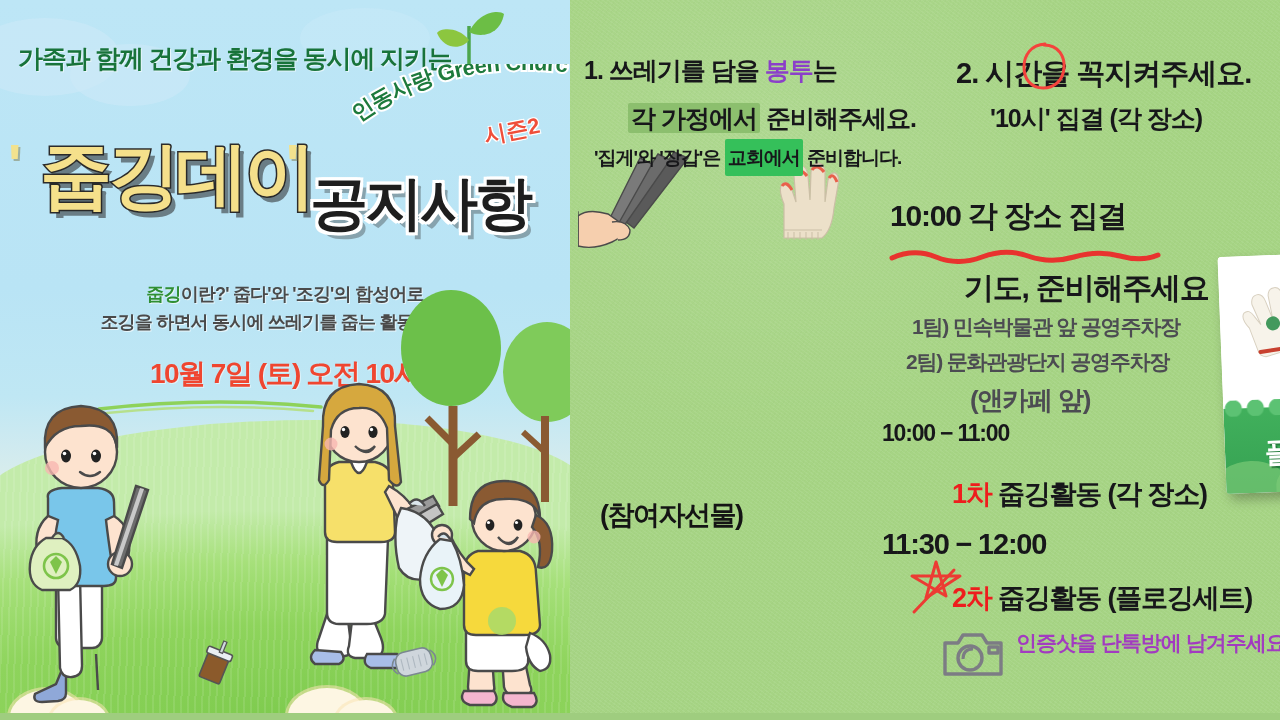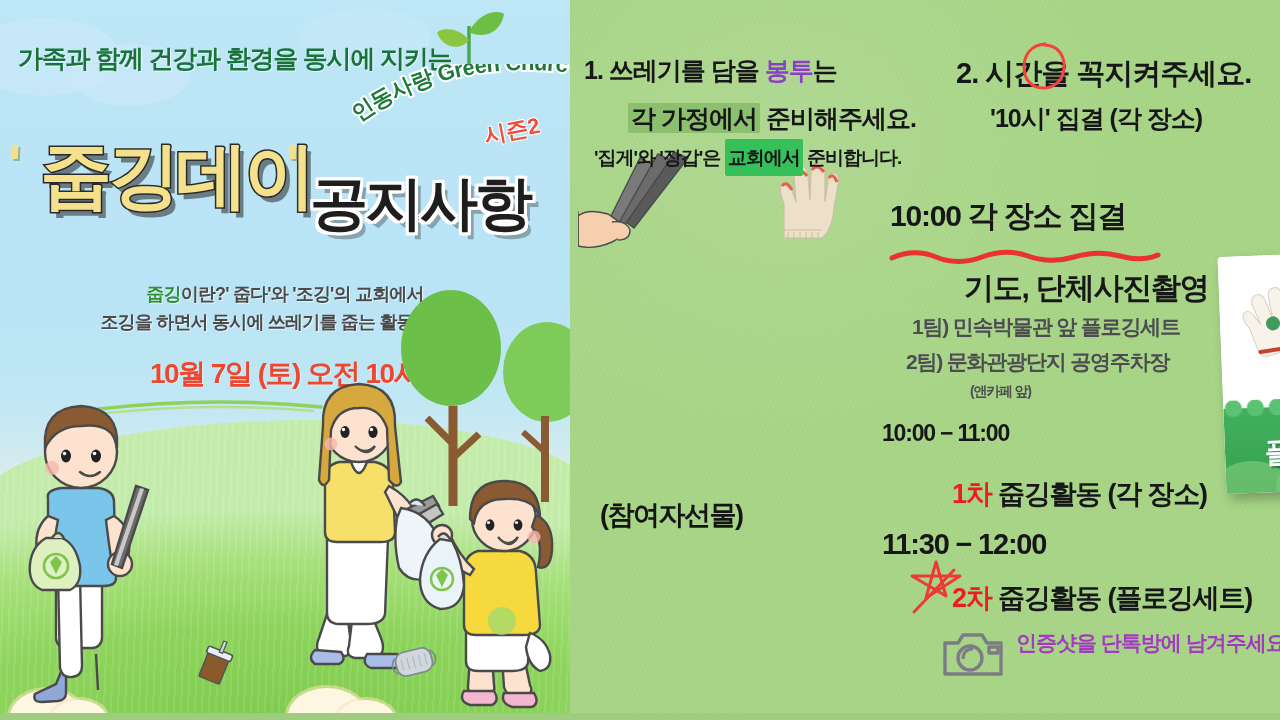--- a/index.html
+++ b/index.html
@@ -124,21 +124,21 @@
     position:absolute; left:451px; top:41px; width:46px; height:50px; z-index:4;
   }
 
   
   .sch{ position:absolute; font-weight:bold; letter-spacing:-1.2px; white-space:nowrap; z-index:3; color:#17171a; }
   .s-1000{ left:320px; top:196px; font-size:30px; }
   .redsquiggle{ position:absolute; left:318px; top:248px; width:275px; height:16px; z-index:4; }
   .s-pray{ left:394px; top:268px; font-size:30px; }
   .s-team1{ left:342px; top:313px; font-size:21px; color:#4c4c52; }
   .s-team2{ left:336px; top:348px; font-size:21px; color:#4c4c52; }
-  .s-ancafe{ left:400px; top:383px; font-size:14px; color:#4c4c52; }
+  .s-ancafe{ left:400px; top:383px; font-size:26px; color:#4c4c52; }
   .s-t1{ left:312px; top:420px; font-size:23px; }
   .s-a1{ left:382px; top:476px; font-size:27px; }
   .s-t2{ left:312px; top:528px; font-size:29px; }
   .s-a2{ left:382px; top:580px; font-size:27px; }
   .red-num{ color:#ee1d1d; }
   .star-doodle{ position:absolute; left:336px; top:560px; width:62px; height:56px; z-index:4; }
 
   
   .cam-icon{ position:absolute; left:372px; top:629px; width:62px; height:48px; z-index:4; }
   .cam-l1{ left:446px; top:629px; font-size:21px; color:#a23bc0; }
@@ -211,21 +211,21 @@
     <div class="season2">시즌2</div>
 
     <div class="title-wrap">
       <span class="quote q-open">'</span>
       <span class="bigtitle">줍깅데이</span>
       <span class="quote q-close">'</span>
       <span class="subtitle">공지사항</span>
     </div>
 
     <div class="def def1">
-      <span class="def-hi">줍깅</span><span>이란?' 줍다'와 '조깅'의 교회에서</span>
+      <span class="def-hi">줍깅</span><span>이란?' 줍다'와 '조깅'의 합성어로</span>
     </div>
     <div class="def def2">조깅을 하면서 동시에 쓰레기를 줍는 활동을 말함</div>
 
     <div class="when">10월 7일 (토) 오전 10시</div>
     <svg class="swoosh" viewBox="0 0 230 16">
       <path d="M4 11 Q115 -2 226 9" stroke="#8ed25a" stroke-width="3.5" fill="none" stroke-linecap="round"></path>
       <path d="M12 15 Q118 4 218 13" stroke="#b6e08c" stroke-width="2.5" fill="none" stroke-linecap="round"></path>
     </svg>
 
     <div class="grass"></div>
@@ -444,22 +444,22 @@
           <div class="pc-main">플로깅세트</div>
         </div>
       </div>
     </div>
     <div class="gift-caption" style="left:30px;top:497px;">(참여자선물)</div>
 
     <div class="sch s-1000">10:00 각 장소 집결</div>
     <svg class="redsquiggle" viewBox="0 0 275 16">
       <path d="M4 10 Q26 0 48 9 T94 9 T140 8 T186 9 T232 8 T270 7" fill="none" stroke="#e8332e" stroke-width="5" stroke-linecap="round"></path>
     </svg>
-    <div class="sch s-pray">기도, 단체사진촬영</div>
-    <div class="sch s-team1">1팀) 민속박물관 앞 플로깅세트</div>
+    <div class="sch s-pray">기도, 준비해주세요</div>
+    <div class="sch s-team1">1팀) 민속박물관 앞 공영주차장</div>
     <div class="sch s-team2">2팀) 문화관광단지 공영주차장</div>
     <div class="sch s-ancafe">(앤카페 앞)</div>
 
     <div class="sch s-t1">10:00 − 11:00</div>
     <div class="sch s-a1">
       <span class="red-num">1차</span>
       <span>줍깅활동 (각 장소)</span>
     </div>
 
     <div class="sch s-t2">11:30 − 12:00</div>

